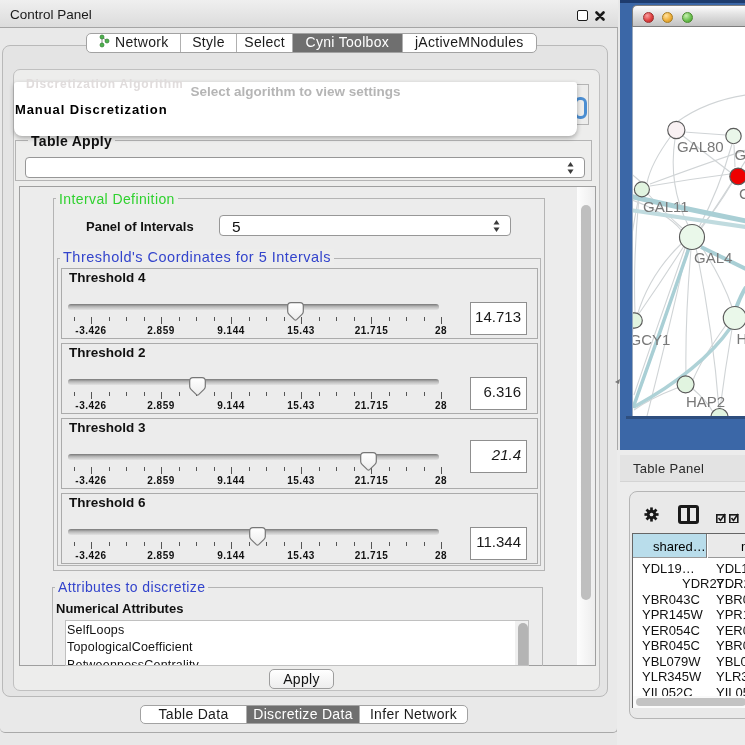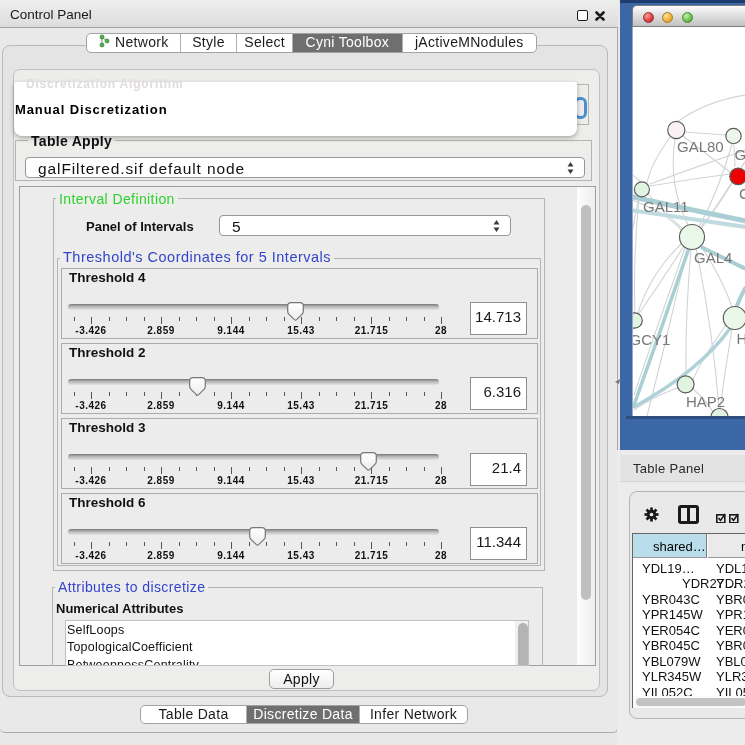--- a/index.html
+++ b/index.html
@@ -126,21 +126,20 @@
 <div id="innerpanel" class="abs"></div>
 
 <div class="abs" style="left:26px; top:76.5px; font-size:12px; letter-spacing:0.8px; font-weight:bold; color:#e0dcdc; z-index:11;">Discretization Algorithm</div>
 
 <div class="groupbox" style="left:20px; top:84px; width:569px; height:41px;"></div>
 <div class="abs" style="left:574px; top:97px; width:13px; height:22px; border:3px solid #4b8ed2; border-radius:6px;"></div>
 
 <div class="groupbox" style="left:15px; top:140px; width:577px; height:41px;"></div>
 <div class="abs" style="left:28px; top:133px; font-size:14px; letter-spacing:0.3px; font-weight:bold; color:#111; background:#ededec; padding:0 3px;">Table Apply</div>
 <div class="combo" style="left:25px; top:157px; width:560px; height:21px;">
-  <div class="ct">galFiltered.sif default node</div>
   <div class="arr" style="top:4px; right:8px;">
     <svg width="7" height="12">
         <polygon points="3.5,0 6.5,4.5 0.5,4.5" fill="#3a3a3a"></polygon>
         <polygon points="3.5,12 6.5,7.5 0.5,7.5" fill="#3a3a3a"></polygon>
       </svg>
   </div>
 </div>
 
 <div class="abs" style="left:19px; top:186px; width:577px; height:480px; border:1px solid #9f9f9f; background:#ececec;"></div>
 
@@ -278,21 +277,21 @@
     <div class="tlabel" style="left:379px; top:56px;">28</div>
     <div class="thumb" style="left:297.5px; top:33px;"><svg width="17" height="19" viewBox="0 0 17 19">
         <defs>
           <linearGradient id="tg417.5" x1="0" y1="0" x2="0" y2="1">
             <stop offset="0" stop-color="#ffffff"></stop>
             <stop offset="1" stop-color="#ececec"></stop>
           </linearGradient>
         </defs>
         <path d="M 4 0.7 L 13 0.7 Q 16.3 0.7 16.3 4 L 16.3 9.5 Q 16.3 11.2 15 12.4 L 9.6 17.6 Q 8.5 18.6 7.4 17.6 L 2 12.4 Q 0.7 11.2 0.7 9.5 L 0.7 4 Q 0.7 0.7 4 0.7 Z" fill="url(#tg417.5)" stroke="#767676" stroke-width="1.2"></path>
       </svg></div>
-    <div class="vbox" style="top:34px;">21.4</div>
+    <div class="vbox" style="top:21px;font-style:italic;">21.4</div>
   </div>
 <div class="thbox" style="top:492.5px;">
     <div class="bold12" style="left:7px; top:1.5px; font-size:13.5px;">Threshold 6</div>
     <div class="track" style="left:6px; top:35px; width:371px;"></div>
     <div class="tick" style="left:11.5px; top:48px; height:4px;"></div>
     <div class="tick" style="left:29px; top:48px; height:7px;"></div>
     <div class="tick" style="left:46.5px; top:48px; height:4px;"></div>
     <div class="tick" style="left:64px; top:48px; height:4px;"></div>
     <div class="tick" style="left:81.5px; top:48px; height:4px;"></div>
     <div class="tick" style="left:99px; top:48px; height:7px;"></div>
@@ -346,20 +345,21 @@
 
 <div class="btn" style="left:269px; top:669px; width:65px; height:20px; line-height:18px;">Apply</div>
 
 <div class="seg" style="left:140px; top:705px; width:328px; height:18.5px;">
   <div style="width:107px;">Table Data</div>
   <div class="sel" style="width:114px;">Discretize Data</div>
   <div style="width:108px;">Infer Network</div>
 </div>
 
 <div id="popup" class="abs">
+  <div class="ph">Select algorithm to view settings</div>
   <div class="i1">Manual Discretization</div>
 </div>
 
 <div class="abs" style="left:615px; top:370px;">
   <svg width="5" height="5">
       <polygon points="5,0 0,3 4,5" fill="#777"></polygon>
     </svg>
 </div>
 
 <div id="netblue" class="abs"></div>

